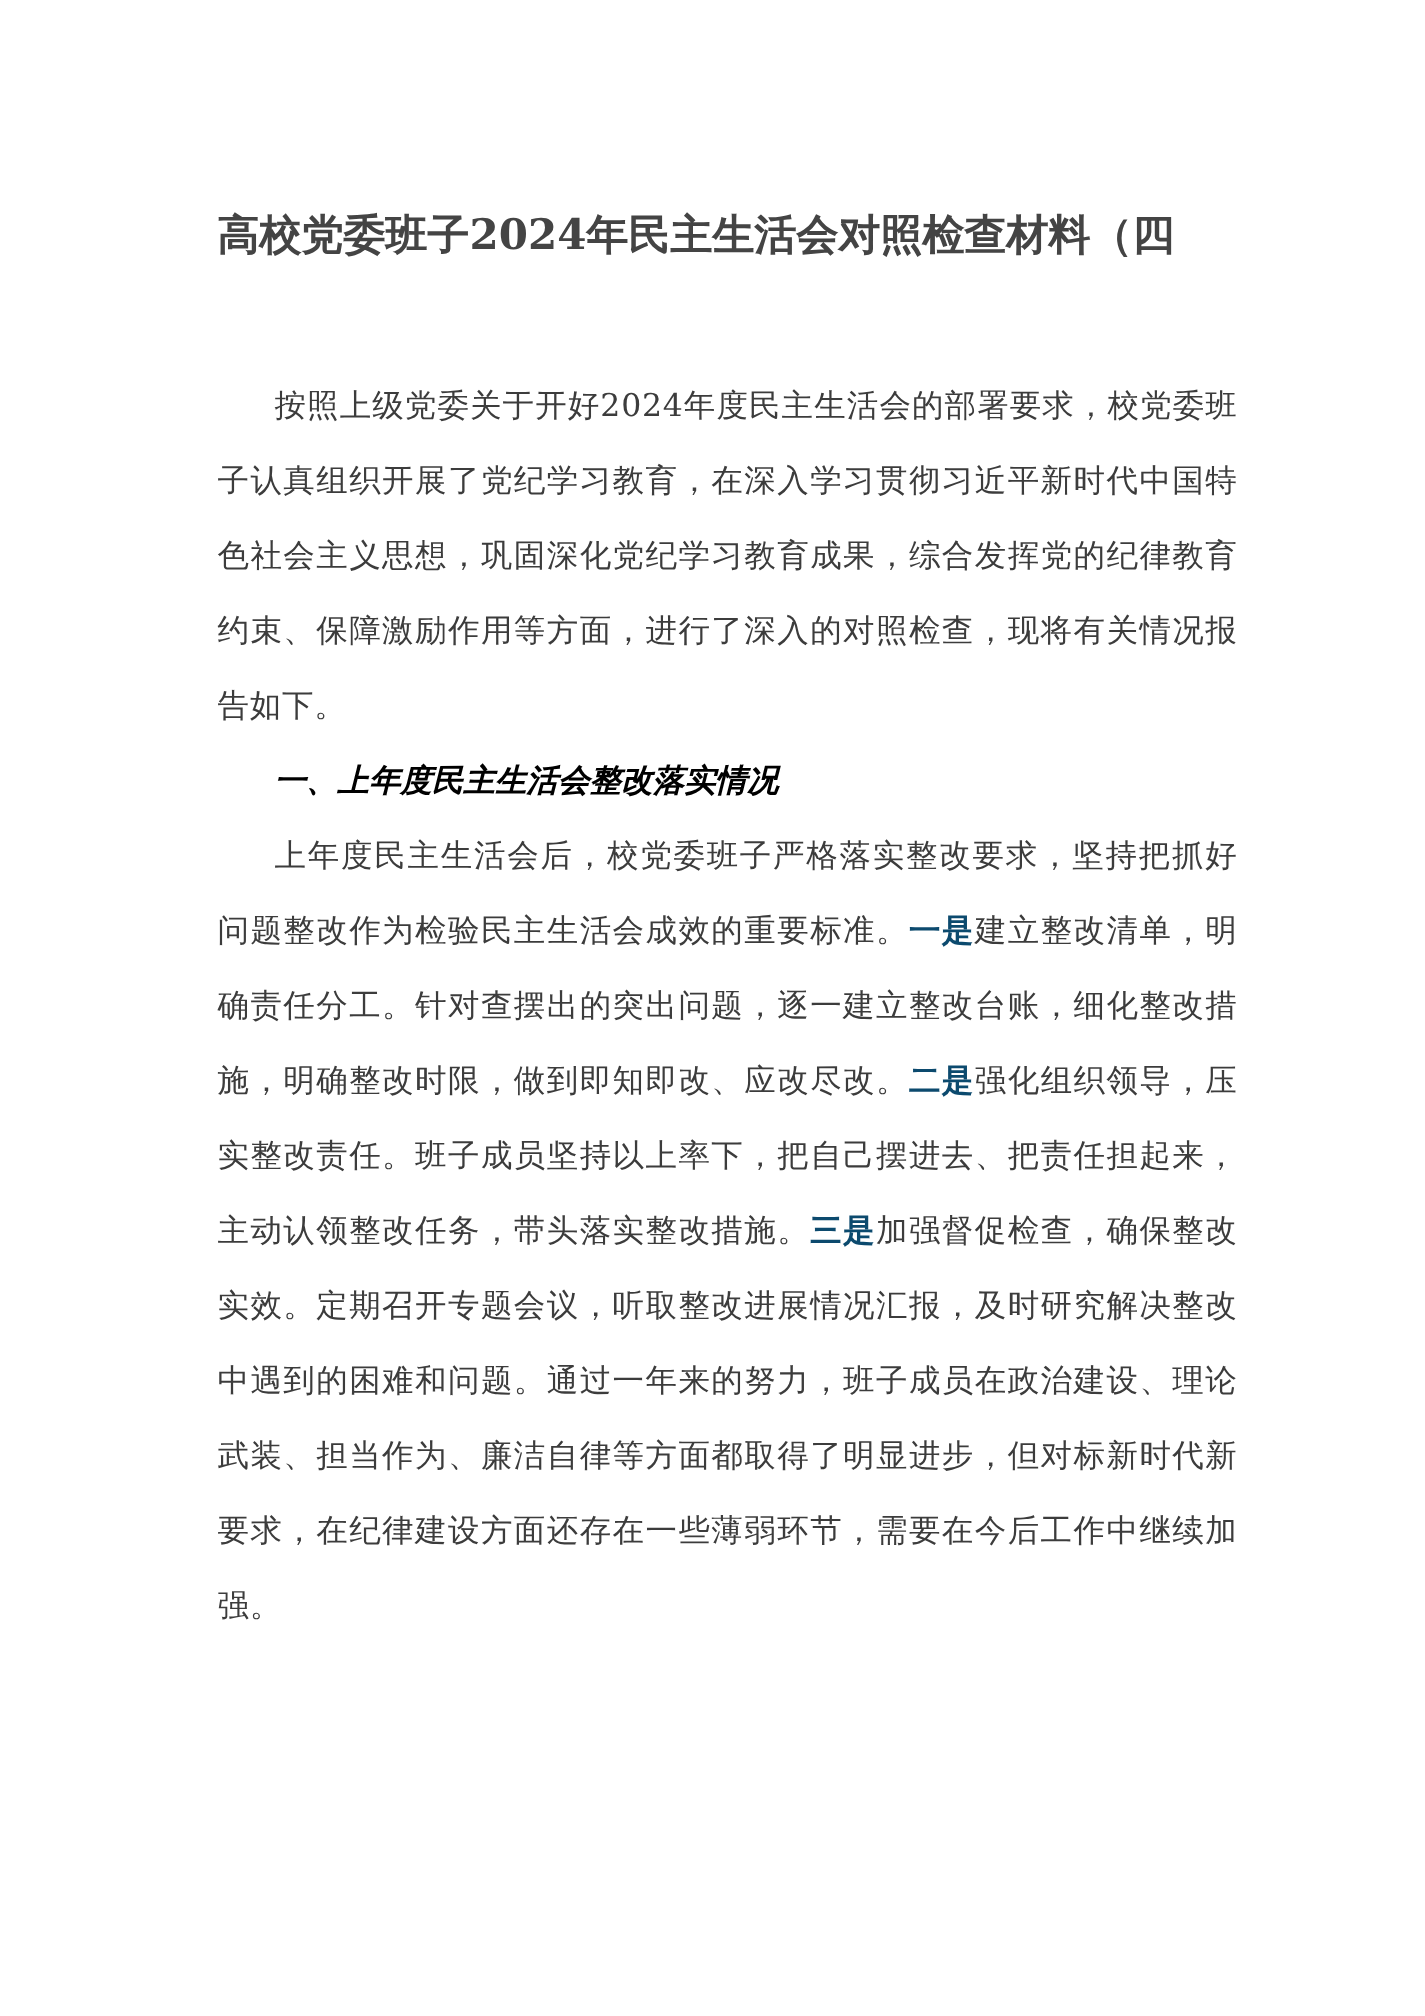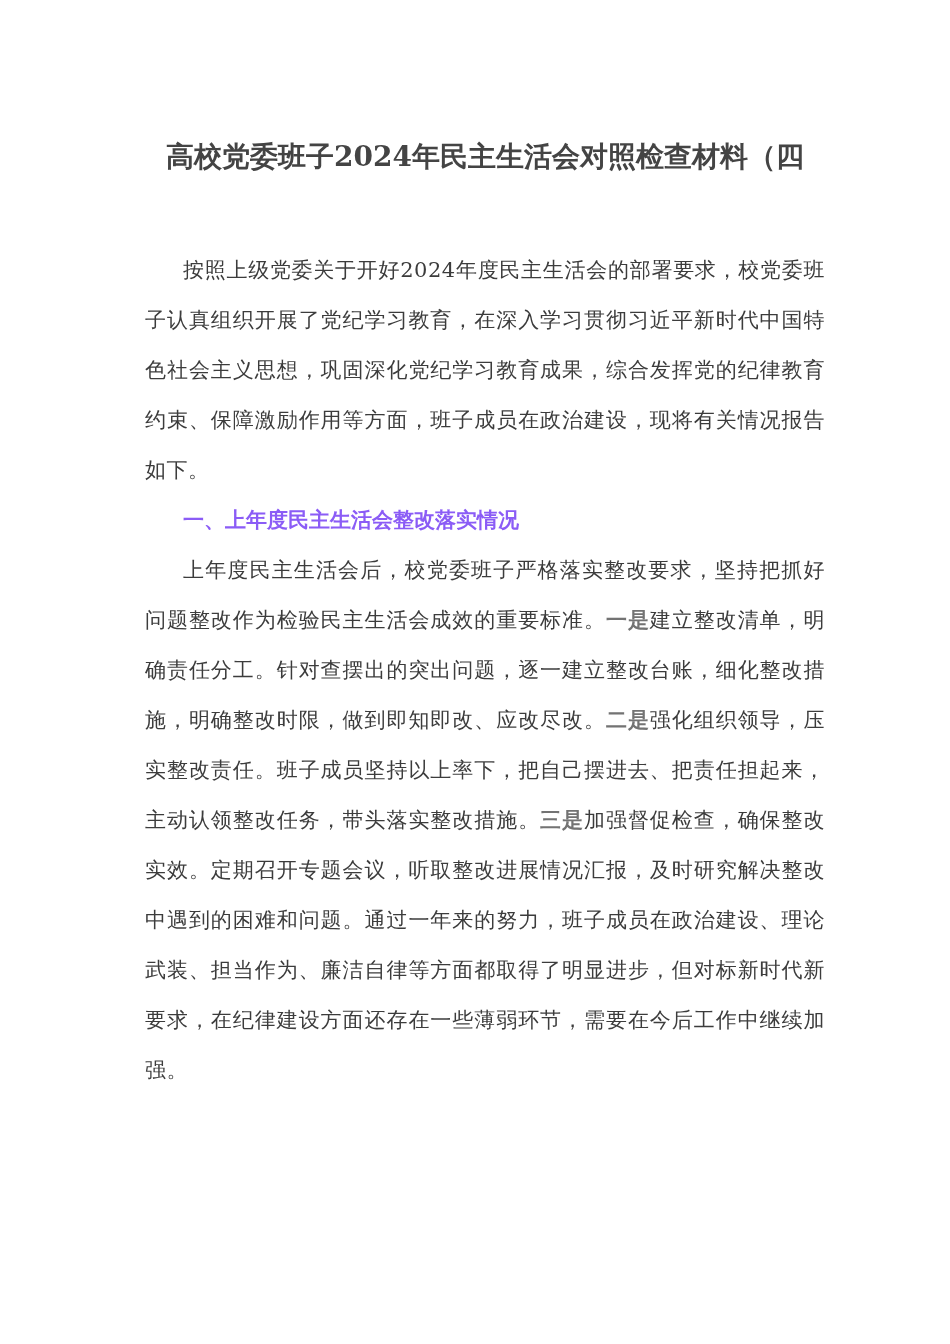--- a/index.html
+++ b/index.html
@@ -21,21 +21,21 @@
       top: 0;
       width: 950px;
       height: 1344px;
       background: #ffffff;
     }
     .title {
       position: absolute;
       left: 145px;
       top: 135px;
       width: 680px;
-      text-align: center;
+      text-align: left;
       font-family: "DejaVu Serif", "Liberation Serif", serif;
       font-weight: bold;
       font-size: 28px;
       line-height: 44px;
       color: #444444;
       letter-spacing: 0px;
     }
     .title span { display: block; }
     .body {
       position: absolute;
@@ -52,34 +52,35 @@
       text-align-last: left;
       color: #3c3c3c;
       letter-spacing: 0.5px;
     }
     .heading {
       margin: 0;
       font-size: 21px;
       line-height: 50px;
       text-indent: 38px;
       font-weight: bold;
-      color: #8b5cf6;
+      color: #000000;
       font-family: "DejaVu Sans", "Liberation Sans", sans-serif;
+      font-style: italic;
     }
-    .bold { font-weight: bold; color: #737373; }
+    .bold { font-weight: bold; color: #0c4a6e; }
   </style>
 </head>
 <body>
 
 <div class="page">
   <div class="title">
     <span>高校党委班子2024年民主生活会对照检查材料（四</span>
   </div>
 
   <div class="body">
-    <p class="para">按照上级党委关于开好2024年度民主生活会的部署要求，校党委班子认真组织开展了党纪学习教育，在深入学习贯彻习近平新时代中国特色社会主义思想，巩固深化党纪学习教育成果，综合发挥党的纪律教育约束、保障激励作用等方面，班子成员在政治建设，现将有关情况报告如下。</p>
+    <p class="para">按照上级党委关于开好2024年度民主生活会的部署要求，校党委班子认真组织开展了党纪学习教育，在深入学习贯彻习近平新时代中国特色社会主义思想，巩固深化党纪学习教育成果，综合发挥党的纪律教育约束、保障激励作用等方面，进行了深入的对照检查，现将有关情况报告如下。</p>
 
     <p class="heading">一、上年度民主生活会整改落实情况</p>
 
     <p class="para"><span>上年度民主生活会后，校党委班子严格落实整改要求，坚持把抓好问题整改作为检验民主生活会成效的重要标准。</span><span class="bold">一是</span><span>建立整改清单，明确责任分工。针对查摆出的突出问题，逐一建立整改台账，细化整改措施，明确整改时限，做到即知即改、应改尽改。</span><span class="bold">二是</span><span>强化组织领导，压实整改责任。班子成员坚持以上率下，把自己摆进去、把责任担起来，主动认领整改任务，带头落实整改措施。</span><span class="bold">三是</span><span>加强督促检查，确保整改实效。定期召开专题会议，听取整改进展情况汇报，及时研究解决整改中遇到的困难和问题。通过一年来的努力，班子成员在政治建设、理论武装、担当作为、廉洁自律等方面都取得了明显进步，但对标新时代新要求，在纪律建设方面还存在一些薄弱环节，需要在今后工作中继续加强。</span></p>
 
   </div>
 </div>
 
 </body></html>

